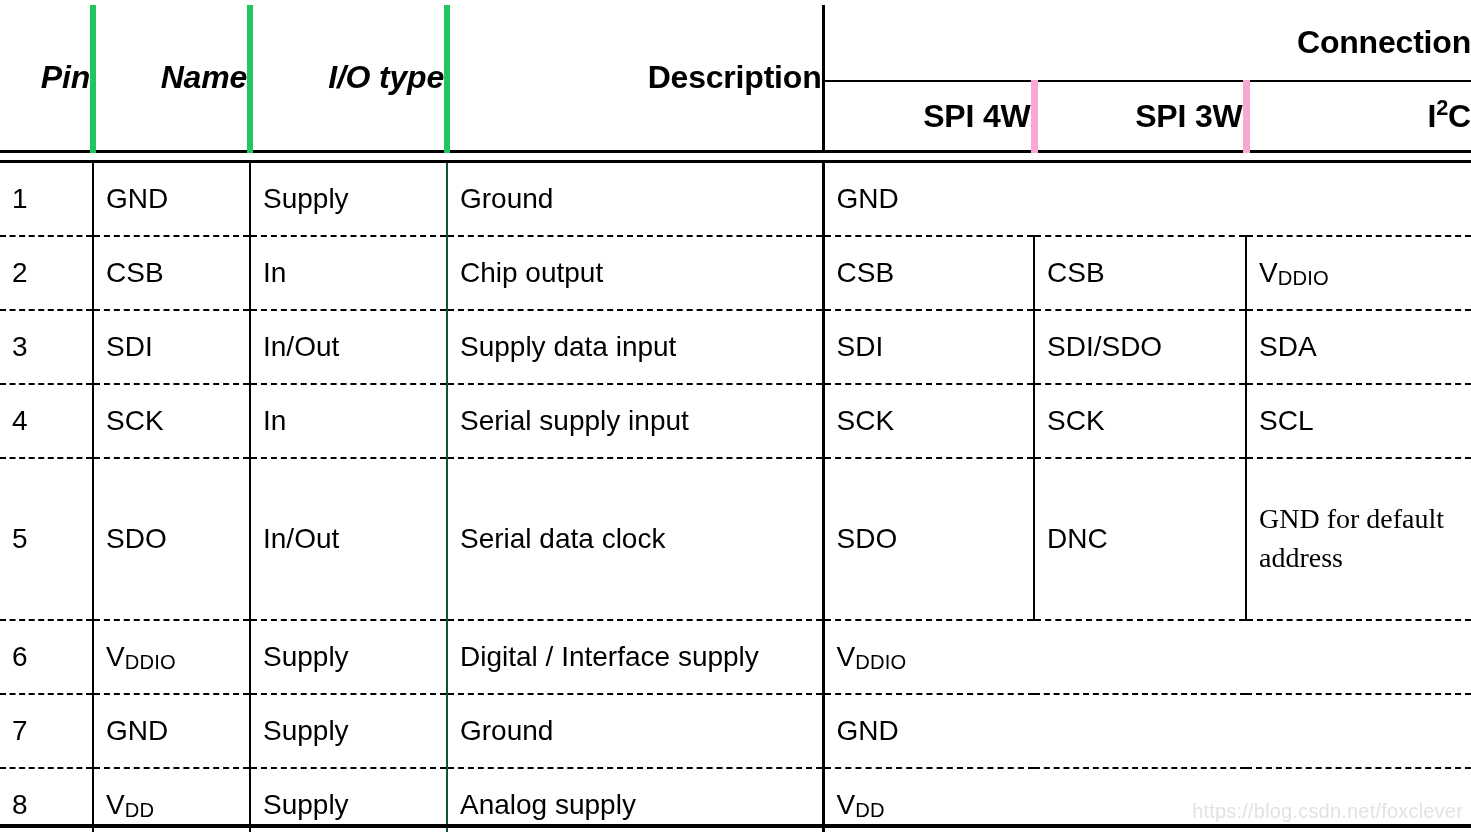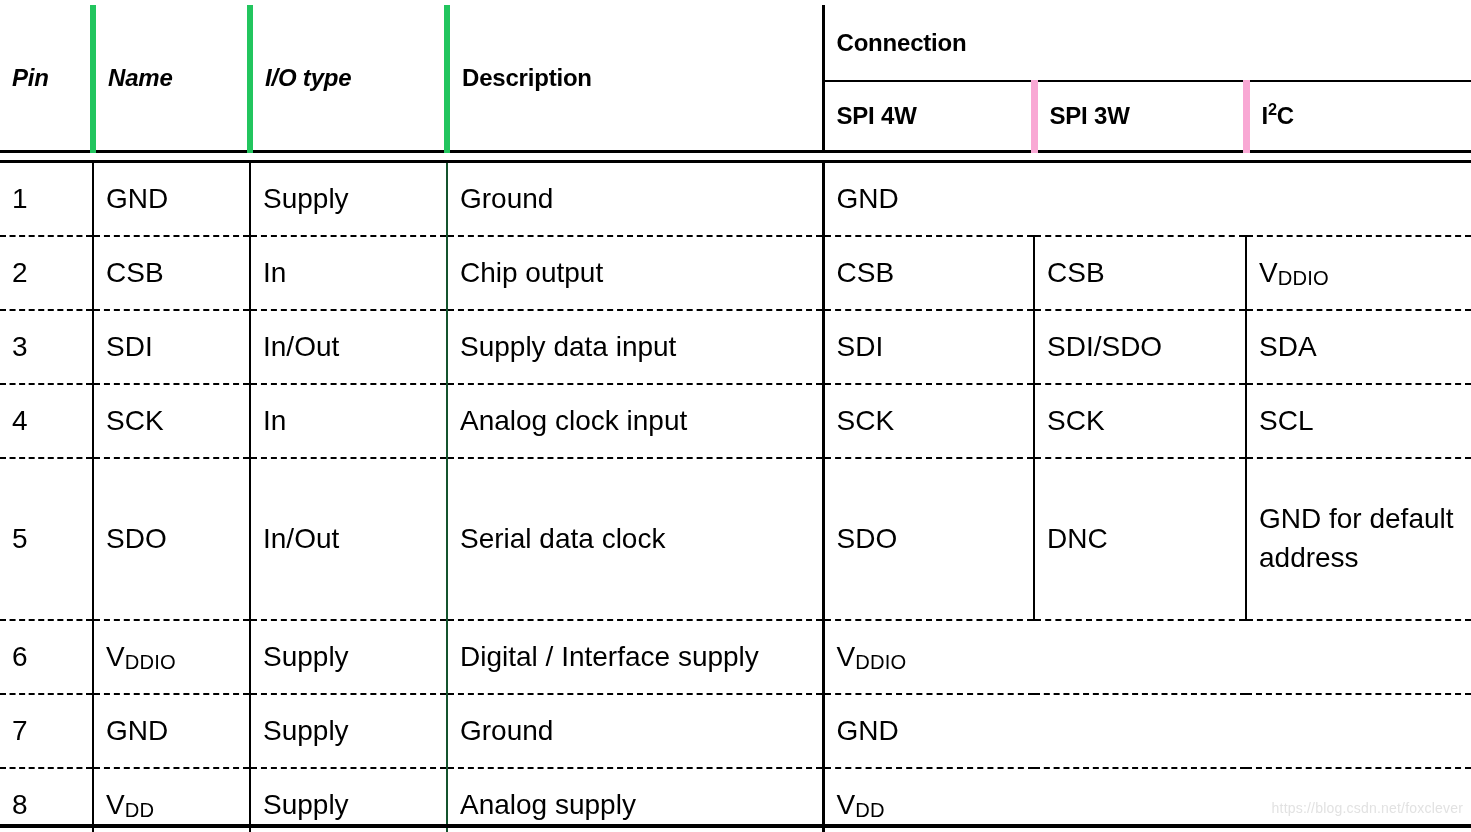--- a/index.html
+++ b/index.html
@@ -40,23 +40,24 @@
     vertical-align: middle;
     text-align: left;
     font-weight: normal;
     background: #ffffff;
   }
 
   
   thead tr.head-row-top th,
   thead tr.head-row-bot th {
     font-weight: bold;
-    font-size: 24px;
+    font-size: 32px;
     letter-spacing: -0.2px;
     color: #000000;
+    text-align: right;
   }
 
   th.hcol {
     border-right: 6px solid #22c55e;
     font-style: italic;
   }
   th.hcol-desc {
     border-right: 3px solid #000000;
   }
   th.h-pin { }
@@ -105,21 +106,21 @@
 
   tbody tr.body-row > td {
     border-bottom: 2px dashed #000000;
   }
   tbody tr.body-row.last-row > td {
     border-bottom: none;
   }
 
   td.tall { height: 160px; }
   td.reg  { height: 72px; }
-  td.top-align { vertical-align: middle; }
+  td.top-align { vertical-align: middle; font-family: Liberation Serif, serif; }
 
   .wrapcell {
     display: block;
     max-width: 200px;
     line-height: 1.38;
   }
 
   
   .vsub {
     font-size: 0.72em;
@@ -149,21 +150,21 @@
     top: 824px;
     width: 1471px;
     height: 4px;
     background: #000000;
   }
 
   #watermark {
     position: absolute;
     right: 8px;
     top: 800px;
-    font-size: 14px;
+    font-size: 20px;
     color: #e2e2e2;
     letter-spacing: 0.2px;
     font-family: "Liberation Sans", "DejaVu Sans", sans-serif;
     user-select: none;
     pointer-events: none;
   }
 </style>
 </head>
 <body>
 
@@ -227,21 +228,21 @@
         <td class="c-desc reg">Supply data input</td>
         <td class="c-spi4 reg">SDI</td>
         <td class="c-spi3 reg">SDI/SDO</td>
         <td class="c-i2c reg">SDA</td>
       </tr>
 
       <tr class="body-row">
         <td class="c-pin reg">4</td>
         <td class="c-name reg">SCK</td>
         <td class="c-io reg">In</td>
-        <td class="c-desc reg">Analog clock input</td>
+        <td class="c-desc reg">Serial supply input</td>
         <td class="c-spi4 reg">SCK</td>
         <td class="c-spi3 reg">SCK</td>
         <td class="c-i2c reg">SCL</td>
       </tr>
 
       <tr class="body-row">
         <td class="c-pin tall">5</td>
         <td class="c-name tall">SDO</td>
         <td class="c-io tall">In/Out</td>
         <td class="c-desc tall">Serial data clock</td>

